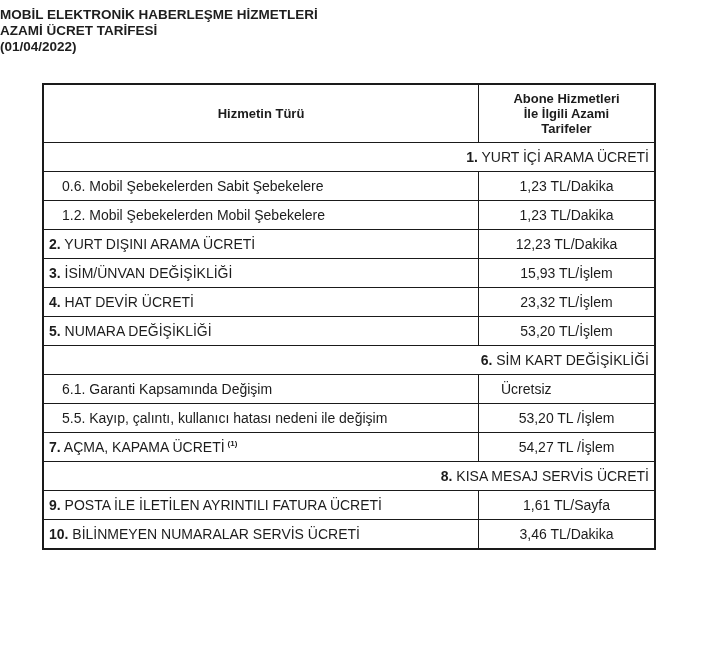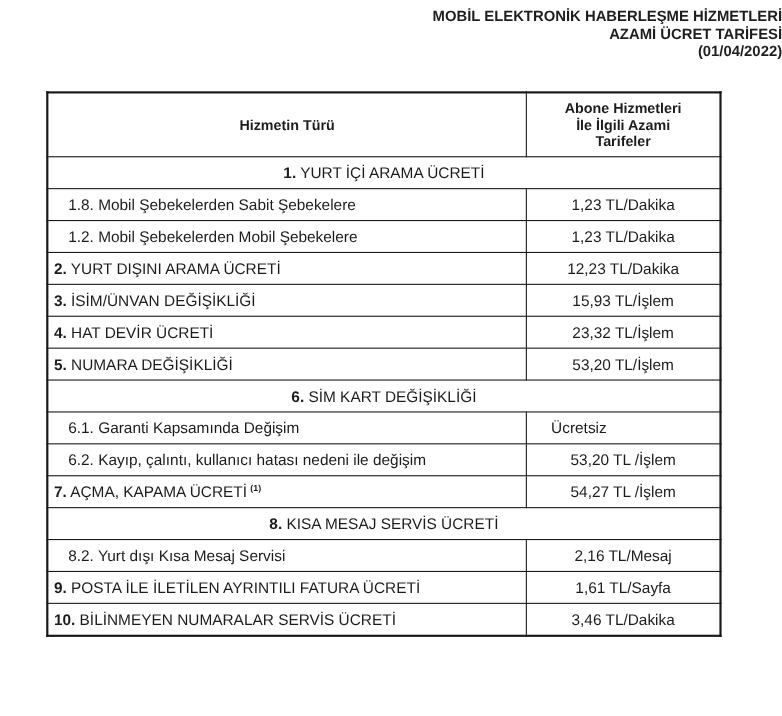--- a/index.html
+++ b/index.html
@@ -2,21 +2,21 @@
 <html><head>
 <meta charset="utf-8">
 <style>
   html, body { margin: 0; padding: 0; background: #ffffff; }
   body {
     width: 711px; height: 651px; position: relative; overflow: hidden;
     font-family: "Liberation Sans", sans-serif; color: #1c1c1c;
   }
   .title-block {
     position: absolute; left: 0; top: 7px; width: 711px;
-    text-align: right; font-weight: bold; font-size: 13.5px; line-height: 16px;
+    text-align: left; font-weight: bold; font-size: 13.5px; line-height: 16px;
     color: #1e1e1e;
   }
   .title-block div { white-space: nowrap; }
   table.tariff {
     position: absolute; left: 42px; top: 83px;
     width: 614px; border-collapse: collapse;
     border: 2px solid #1a1a1a;
     font-size: 14px;
   }
   table.tariff td, table.tariff th {
@@ -25,21 +25,21 @@
   }
   table.tariff th {
     font-weight: bold; font-size: 13px; line-height: 15px; height: 57px; padding: 0;
   }
   th.col-service { width: 434px; text-align: center; }
   th.col-tariff { text-align: center; }
   td.svc { text-align: left; }
   td.svc.sub { padding-left: 18px; }
   td.val { text-align: center; padding-right: 18px; }
   td.val.center { text-align: left; padding-left: 22px; margin-top: 25px; }
-  td.section-full { text-align: center; }
+  td.section-full { text-align: right; }
   .num { font-weight: bold; }
   .sup { font-size: 8px; vertical-align: super; margin-left: 3px; font-weight: bold; }
 </style>
 </head>
 <body>
 
 <div class="title-block">
   <div>MOBİL ELEKTRONİK HABERLEŞME HİZMETLERİ</div>
   <div>AZAMİ ÜCRET TARİFESİ</div>
   <div>(01/04/2022)</div>
@@ -54,21 +54,21 @@
         <div>İle İlgili Azami</div>
         <div>Tarifeler</div>
       </th>
     </tr>
   </thead>
   <tbody id="tbody">
       <tr>
         <td colspan="2" class="section-full"><span class="num">1.</span> <span>YURT İÇİ ARAMA ÜCRETİ</span></td>
       </tr>
       <tr>
-        <td class="svc sub"><span>1.8. Mobil Şebekelerden Sabit Şebekelere</span></td>
+        <td class="svc sub"><span>0.6. Mobil Şebekelerden Sabit Şebekelere</span></td>
         <td class="val">1,23 TL/Dakika</td>
       </tr>
       <tr>
         <td class="svc sub"><span>1.2. Mobil Şebekelerden Mobil Şebekelere</span></td>
         <td class="val">1,23 TL/Dakika</td>
       </tr>
       <tr>
         <td class="svc"><span class="num">2.</span> <span>YURT DIŞINI ARAMA ÜCRETİ</span></td>
         <td class="val">12,23 TL/Dakika</td>
       </tr>
@@ -85,33 +85,29 @@
         <td class="val">53,20 TL/İşlem</td>
       </tr>
       <tr>
         <td colspan="2" class="section-full"><span class="num">6.</span> <span>SİM KART DEĞİŞİKLİĞİ</span></td>
       </tr>
       <tr>
         <td class="svc sub"><span>6.1. Garanti Kapsamında Değişim</span></td>
         <td class="val center">Ücretsiz</td>
       </tr>
       <tr>
-        <td class="svc sub"><span>6.2. Kayıp, çalıntı, kullanıcı hatası nedeni ile değişim</span></td>
+        <td class="svc sub"><span>5.5. Kayıp, çalıntı, kullanıcı hatası nedeni ile değişim</span></td>
         <td class="val">53,20 TL /İşlem</td>
       </tr>
       <tr>
         <td class="svc"><span class="num">7.</span> <span>AÇMA, KAPAMA ÜCRETİ</span><span class="sup">(1)</span></td>
         <td class="val">54,27 TL /İşlem</td>
       </tr>
       <tr>
         <td colspan="2" class="section-full"><span class="num">8.</span> <span>KISA MESAJ SERVİS ÜCRETİ</span></td>
-      </tr>
-      <tr>
-        <td class="svc sub"><span>8.2. Yurt dışı Kısa Mesaj Servisi</span></td>
-        <td class="val">2,16 TL/Mesaj</td>
       </tr>
       <tr>
         <td class="svc"><span class="num">9.</span> <span>POSTA İLE İLETİLEN AYRINTILI FATURA ÜCRETİ</span></td>
         <td class="val">1,61 TL/Sayfa</td>
       </tr>
       <tr>
         <td class="svc"><span class="num">10.</span> <span> BİLİNMEYEN NUMARALAR SERVİS ÜCRETİ</span></td>
         <td class="val">3,46 TL/Dakika</td>
       </tr>
     </tbody>

